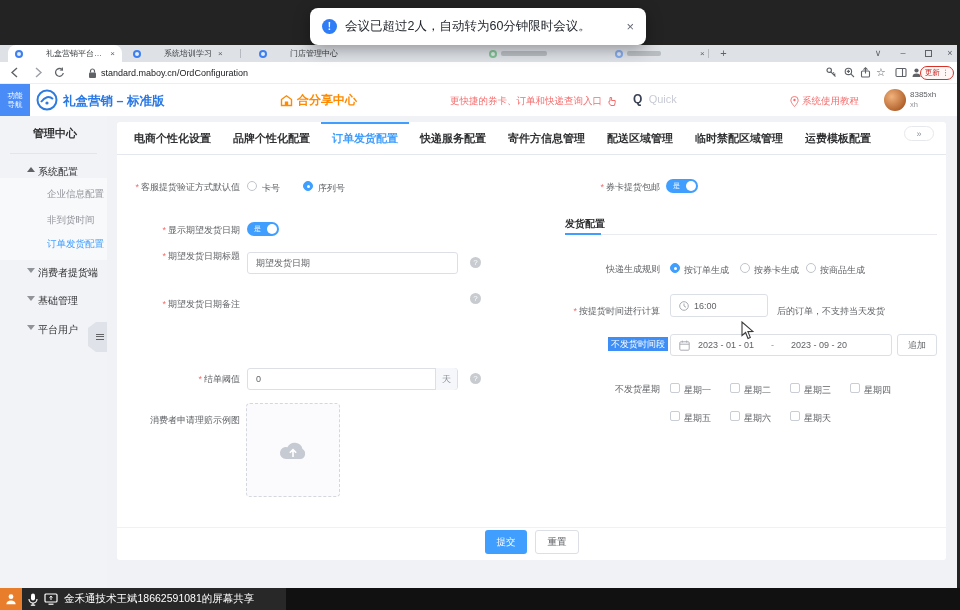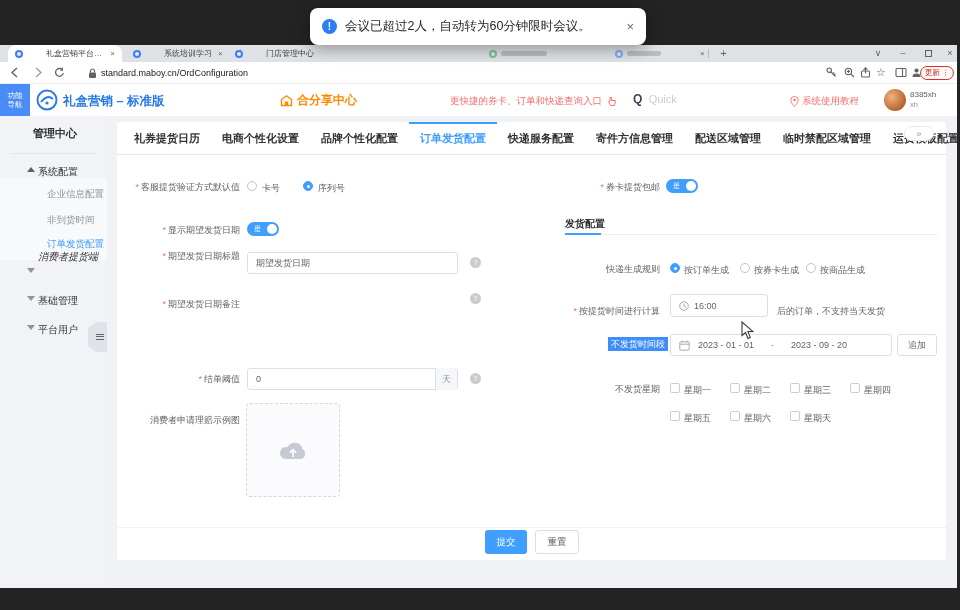--- a/index.html
+++ b/index.html
@@ -165,21 +165,21 @@
         <span class="fav"></span>
         <span class="ttl">礼盒营销平台管理中心</span>
         <span class="tclose">×</span>
       </div>
       <div class="btab" style="left:126px;width:112px;">
         <span class="fav"></span>
         <span class="ttl">系统培训学习</span>
         <span class="tclose">×</span>
       </div>
       <div class="tabsep" style="left:240px;"></div>
-      <div class="btab" style="left:228px;width:110px;align-items:center;">
+      <div class="btab" style="left:252px;width:110px;align-items:center;">
         <span class="fav"></span>
         <span class="ttl">门店管理中心</span>
       </div>
       <div class="btab ghost" style="left:482px;width:118px;">
         <span class="fav green"></span>
         <span class="tbar"></span>
       </div>
       <div class="btab ghost" style="left:608px;width:88px;">
         <span class="fav"></span>
         <span class="tbar" style="width:34px;"></span>
@@ -301,33 +301,32 @@
       <div class="sidebar">
         <div class="sb-title">管理中心</div>
         <div class="sb-div"></div>
         <span class="caret up" style="top:51px;"></span>
         <div class="sb-group" style="top:49px;">系统配置</div>
         <div class="sb-subwrap"></div>
         <div class="sb-sub" style="top:72px;">企业信息配置</div>
         <div class="sb-sub" style="top:98px;">非到货时间</div>
         <div class="sb-sub active" style="top:122px;">订单发货配置</div>
         <span class="caret down" style="top:152px;"></span>
-        <div class="sb-group" style="top:134px;font-style:italic;">消费者提货端</div>
+        <div class="sb-group" style="top:150px;">消费者提货端</div>
         <span class="caret down" style="top:180px;"></span>
         <div class="sb-group" style="top:178px;">基础管理</div>
         <span class="caret down" style="top:209px;"></span>
         <div class="sb-group" style="top:207px;">平台用户</div>
         <div class="sb-handle">
             <span class="hl"></span>
           </div>
       </div>
 
       <div class="card">
         <div class="mtabs">
-          <div class="mtab">礼券提货日历</div>
           <div class="mtab">电商个性化设置</div>
           <div class="mtab">品牌个性化配置</div>
           <div class="mtab active">订单发货配置</div>
           <div class="mtab">快递服务配置</div>
           <div class="mtab">寄件方信息管理</div>
           <div class="mtab">配送区域管理</div>
           <div class="mtab">临时禁配区域管理</div>
           <div class="mtab">运费模板配置</div>
         </div>
         <div class="expandpill">»</div>
@@ -420,20 +419,42 @@
         <span class="checkbox" style="left:673px;top:289px;"></span>
         <span class="opt" style="left:687px;top:290px;">星期天</span>
 
         <div class="footline"></div>
         <div class="btn-submit">提交</div>
         <div class="btn-reset">重置</div>
       </div>
     </div>
   </div>
 
+  <div class="bottombar">
+    <div class="bb-person">
+      <svg width="12" height="12" viewBox="0 0 11 11">
+          <circle cx="5.5" cy="3.4" r="2.2" fill="#fff"></circle>
+          <path d="M1.2 10.2 a4.3 3.4 0 0 1 8.6 0 z" fill="#fff"></path>
+        </svg>
+    </div>
+    <div class="bb-seg">
+      <svg width="10" height="13" viewBox="0 0 10 13">
+          <rect x="3" y="0.5" width="4" height="7" rx="2" fill="#fff"></rect>
+          <path d="M1 6 a4 4 0 0 0 8 0" stroke="#fff" stroke-width="1.2" fill="none"></path>
+          <line x1="5" y1="10" x2="5" y2="12" stroke="#fff" stroke-width="1.2"></line>
+          <line x1="2.8" y1="12.2" x2="7.2" y2="12.2" stroke="#fff" stroke-width="1.2"></line>
+        </svg>
+      <svg width="14" height="12" viewBox="0 0 14 12">
+          <rect x="1" y="1" width="12" height="8" rx="1" stroke="#fff" stroke-width="1.2" fill="none"></rect>
+          <path d="M7 7 V3.4 M5.5 4.6 L7 3.2 L8.5 4.6" stroke="#fff" stroke-width="1" fill="none"></path>
+          <line x1="4.5" y1="11.2" x2="9.5" y2="11.2" stroke="#fff" stroke-width="1.2"></line>
+        </svg>
+      <span class="bb-text">金禾通技术王斌18662591081的屏幕共享</span>
+    </div>
+  </div>
 
   <div class="toast">
     <span class="toast-ic">!</span>
     <span class="toast-msg">会议已超过2人，自动转为60分钟限时会议。</span>
     <span class="toast-x">×</span>
   </div>
 
   <div class="cursor">
     <svg width="13" height="19" viewBox="0 0 13 19">
         <path d="M1 1 L1 14.5 L4.6 11.5 L7 17.4 L9.3 16.4 L6.9 10.6 L11.8 10.4 Z" fill="#fff" stroke="#3a3a3a" stroke-width="1.1"></path>

